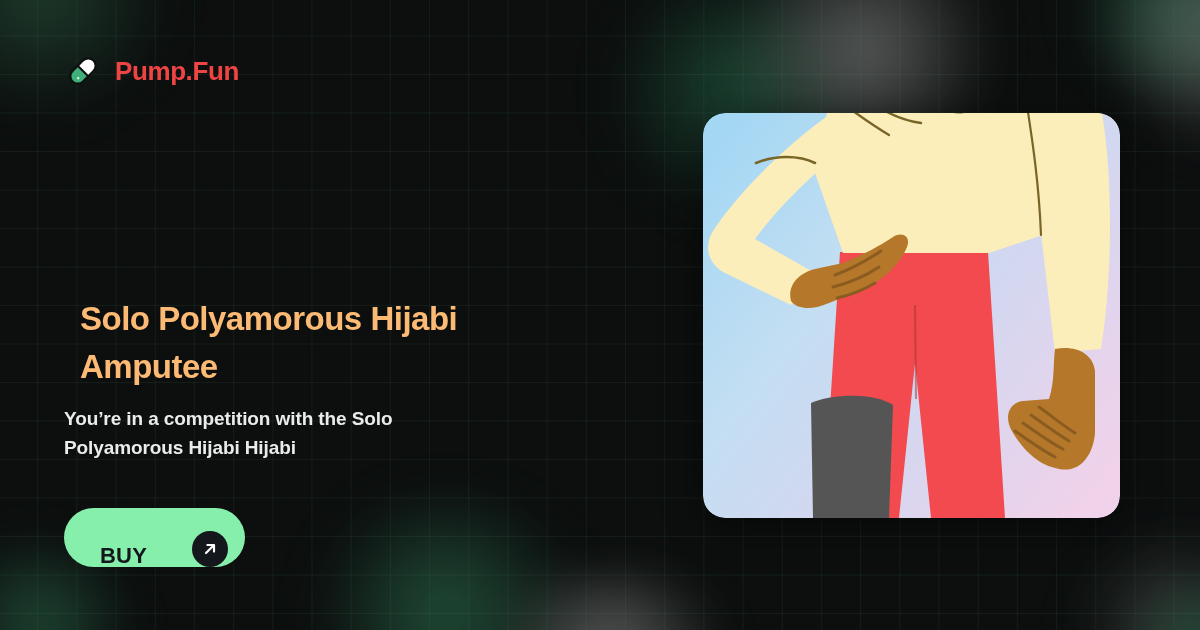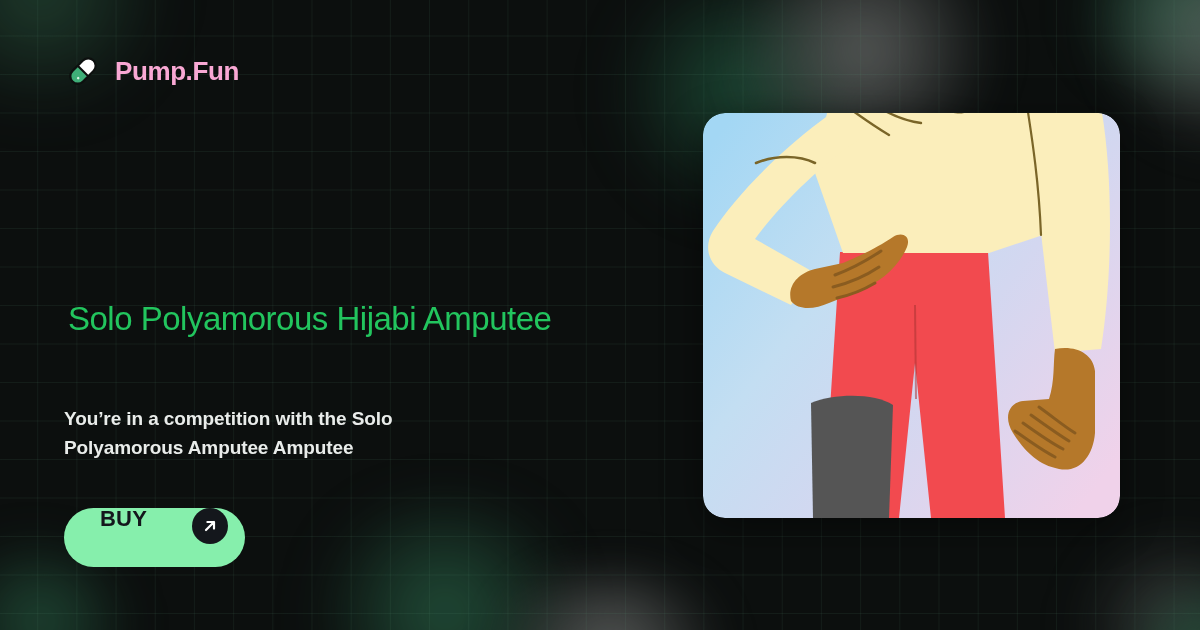--- a/index.html
+++ b/index.html
@@ -106,50 +106,50 @@
     left:64px; top:0;
     width:620px; height:630px;
   }
 
   #brand {
     position:absolute; left:0; top:52px;
     display:flex; align-items:center; gap:13px;
   }
   #pill-icon { width:38px; height:38px; display:block; flex:0 0 auto; }
   #brand-name {
-    font-size:26px; font-weight:bold; color:#f9a8d4;
+    font-size:26px; font-weight:bold; color:#ef4444;
     letter-spacing:-.4px; line-height:1;
   }
 
   #ticker {
     position:absolute; left:0; top:181px;
     font-size:93px; font-weight:bold; color:#ffffff;
     letter-spacing:-1.5px; line-height:1;
   }
 
   #token-name {
-    position:absolute; left:4px; top:295px;
+    position:absolute; left:16px; top:295px;
     width:520px;
-    font-size:33px; font-weight:normal; color:#22c55e;
+    font-size:33px; font-weight:bold; color:#fdba74;
     letter-spacing:-.5px; line-height:1.46;
   }
 
   #description {
     position:absolute; left:0; top:405px;
     width:450px;
     font-size:19px; font-weight:bold; color:#e9ecea;
     letter-spacing:-.1px; line-height:1.5;
   }
 
   #buy-button {
     position:absolute; left:0; top:508px;
     width:181px; height:59px;
     background:#86efac;
     border-radius:32px;
-    display:flex; align-items:flex-start;
+    display:flex; align-items:flex-end;
     padding:0 17px 0 36px;
     border:none; cursor:pointer;
   }
   #buy-label {
     font-size:22px; font-weight:bold; color:#14171c;
     letter-spacing:.2px; line-height:1; flex:1 1 auto;
   }
   #buy-arrow-badge {
     width:36px; height:36px; border-radius:50%;
     background:#14171c;
@@ -197,21 +197,21 @@
           <path d="M11.6 11.6 H19 V26.4 H11.6 A7.4 7.4 0 0 1 4.2 19 A7.4 7.4 0 0 1 11.6 11.6 Z" fill="#3fae78" stroke="#0d100f" stroke-width="2.1" stroke-linejoin="round"></path>
           <circle cx="10.6" cy="20.6" r="1.25" fill="#d8f3e3"></circle>
         </g>
       </svg>
       <span id="brand-name">Pump.Fun</span>
     </div>
 
 
     <div id="token-name">Solo Polyamorous Hijabi Amputee</div>
 
-    <div id="description">You’re in a competition with the Solo Polyamorous Amputee Amputee</div>
+    <div id="description">You’re in a competition with the Solo Polyamorous Hijabi Hijabi</div>
 
     <div id="buy-button">
       <span id="buy-label">BUY</span>
       <span id="buy-arrow-badge">
         <svg width="18" height="18" viewBox="0 0 18 18">
           <path d="M5 13 L13 5 M6.4 5 H13 V11.6" fill="none" stroke="#ffffff" stroke-width="2.2" stroke-linecap="round" stroke-linejoin="round"></path>
         </svg>
       </span>
     </div>
   </div>

